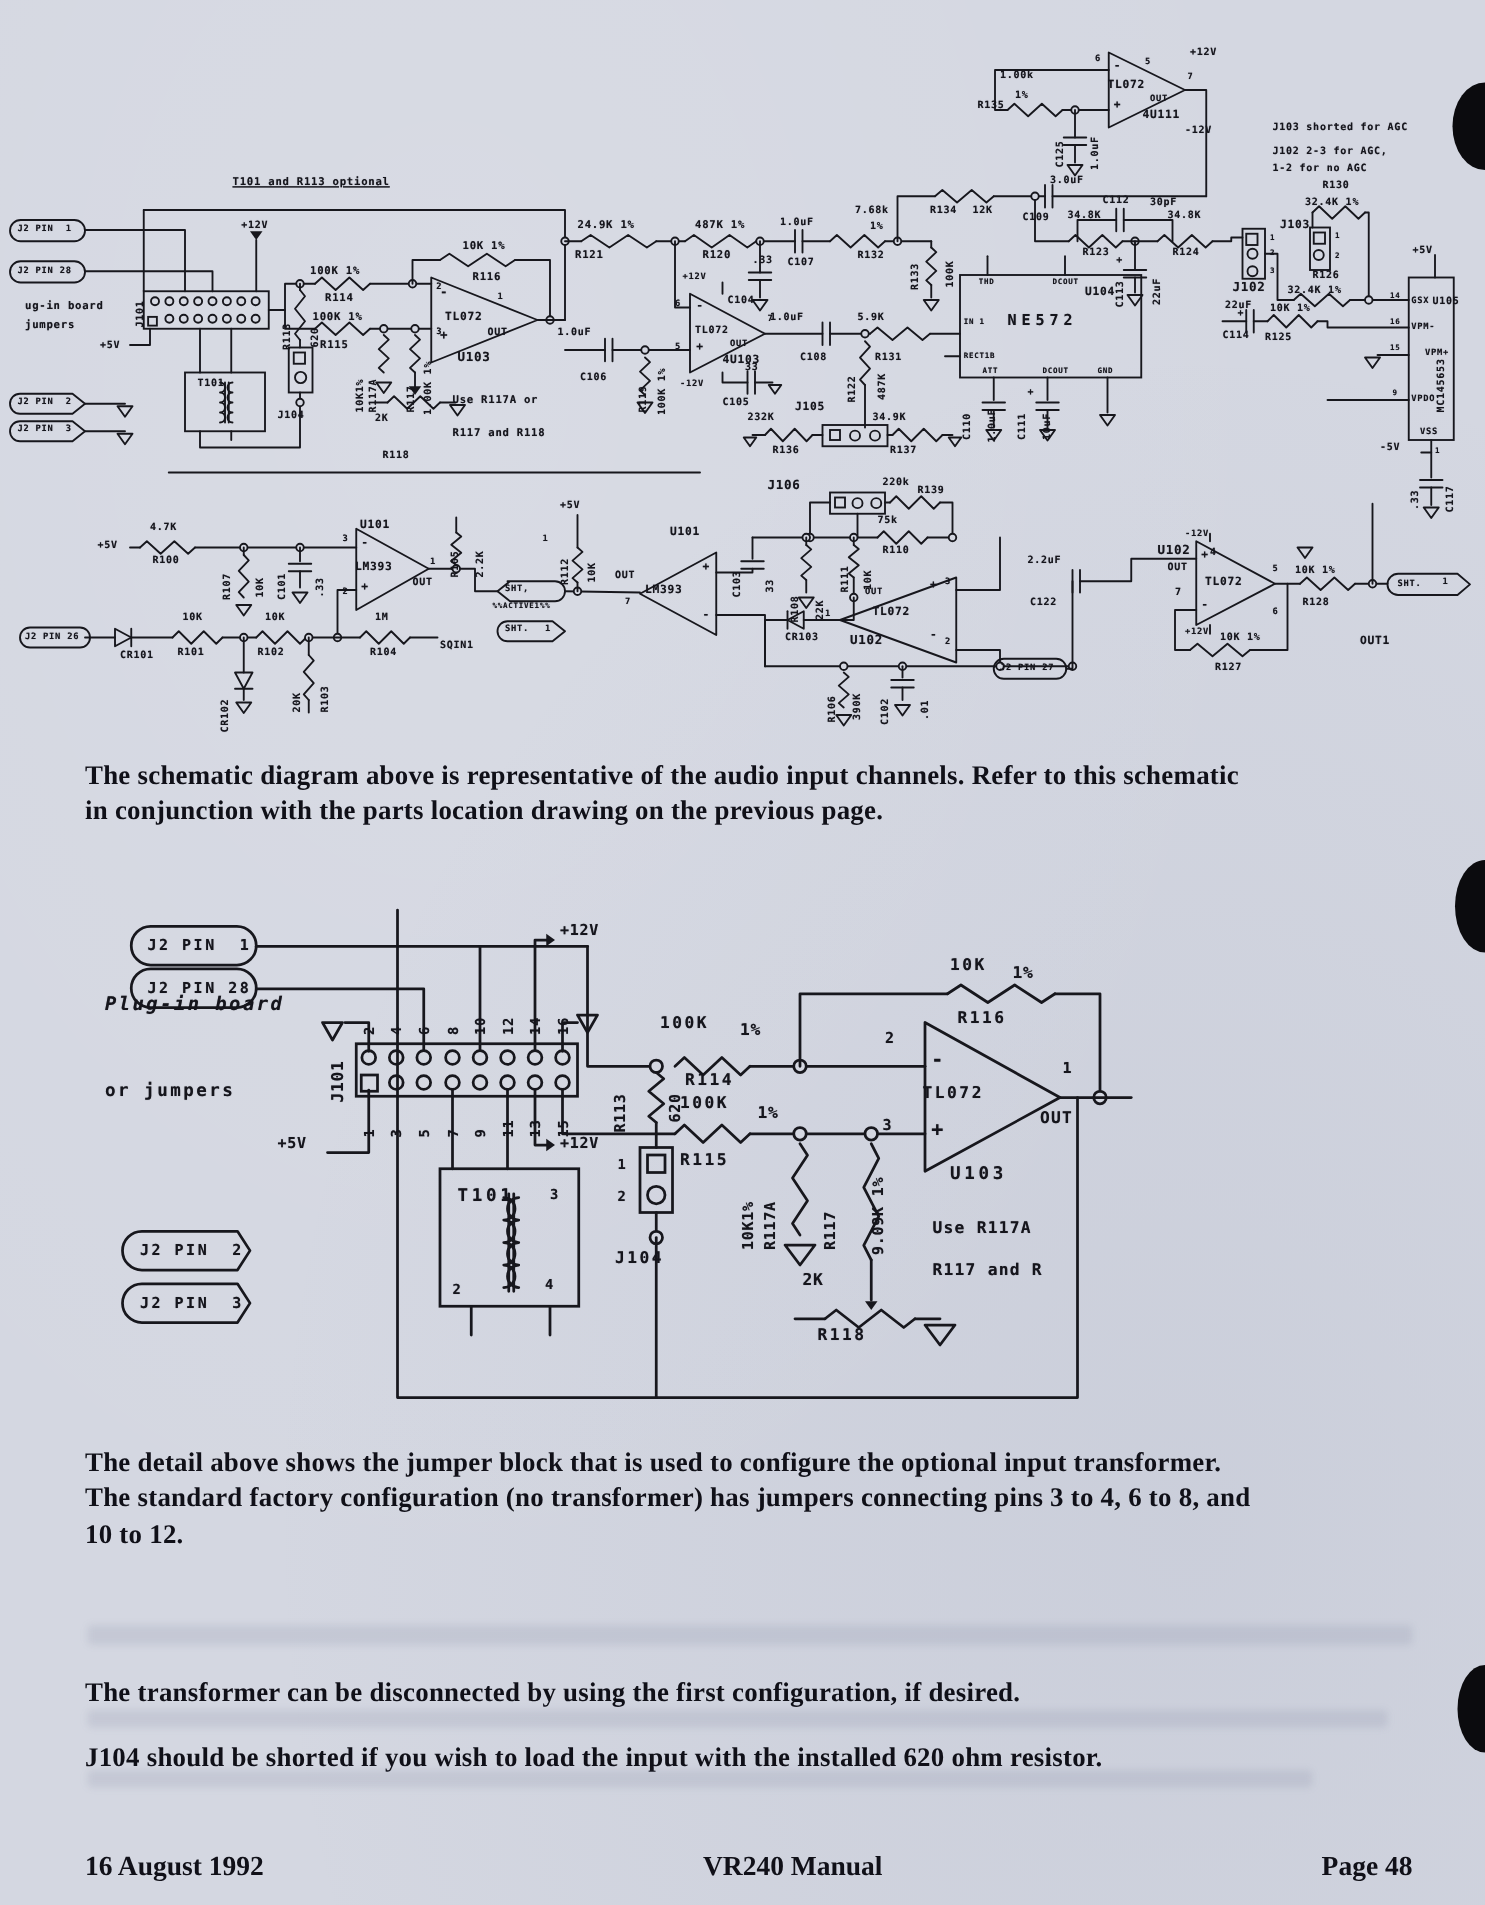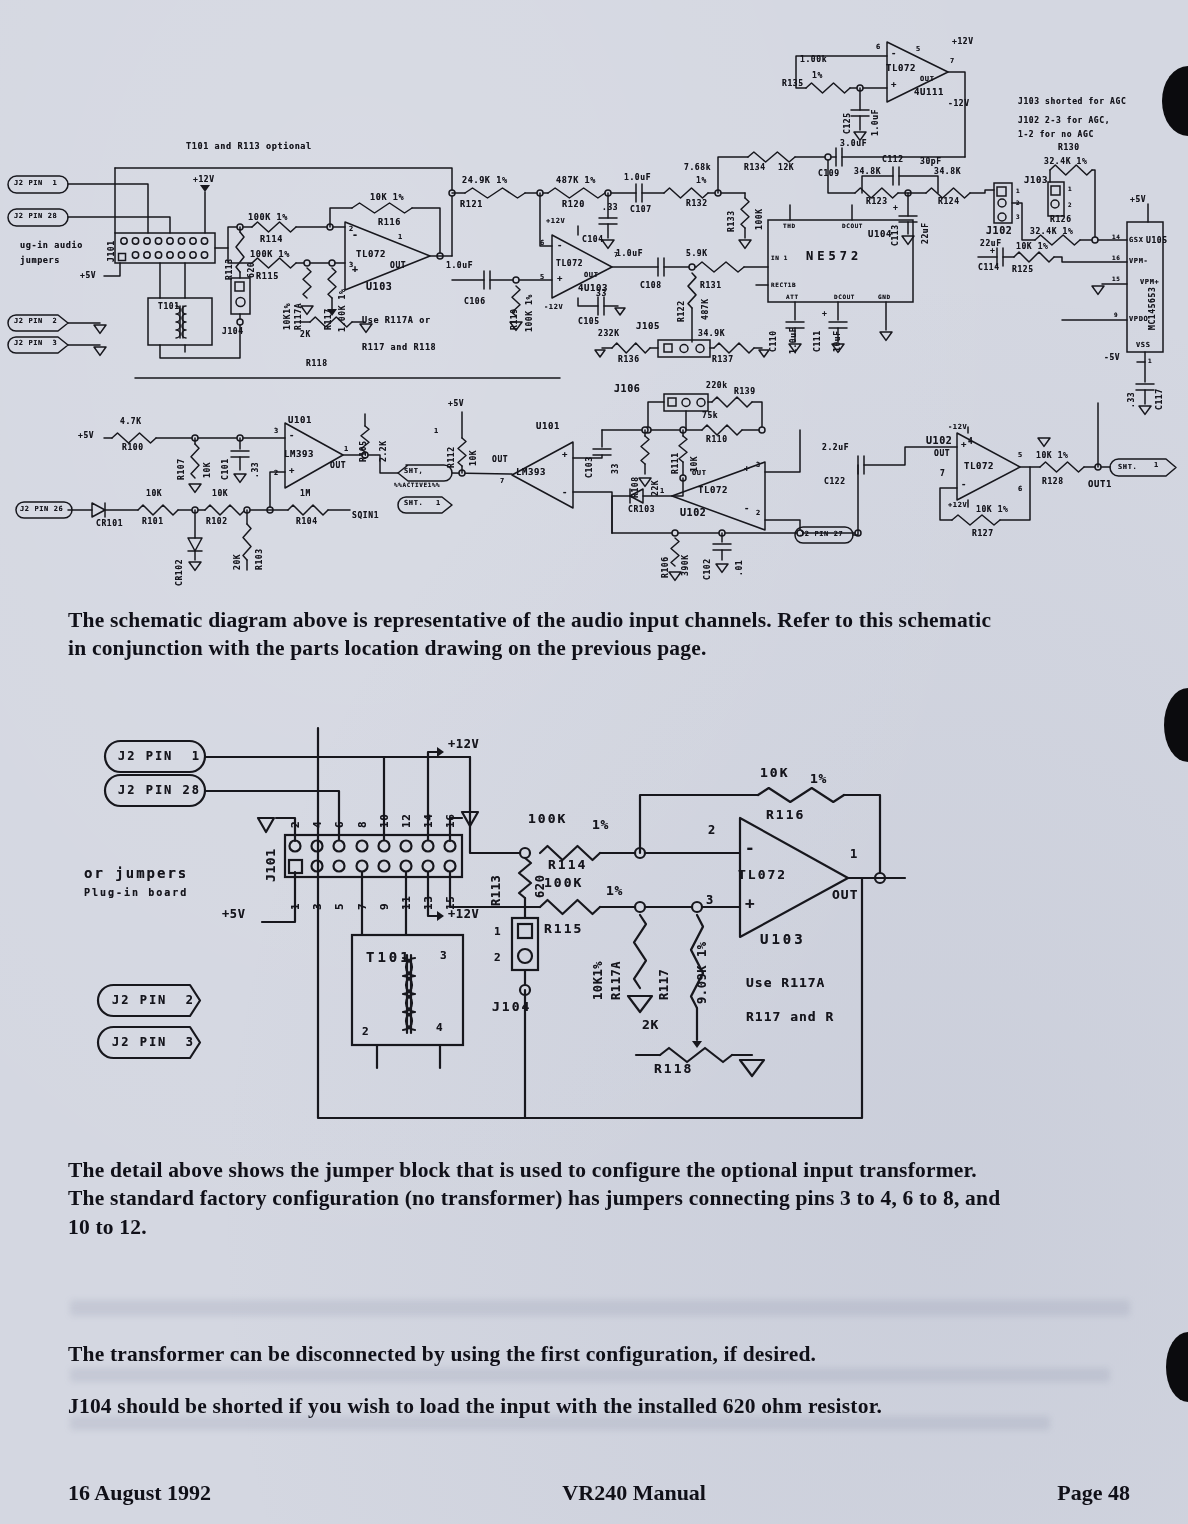--- a/index.html
+++ b/index.html
@@ -420,28 +420,28 @@
       <path d="M697,1008 L697,1040" fill="none" stroke="#17171d" stroke-width="2.2" stroke-linejoin="round" stroke-linecap="round"></path>
       <path d="M692,1041 L702,1041 L697,1048 Z" fill="#17171d"></path>
       <path d="M660,1055 L669,1048 L687,1062 L705,1048 L723,1062 L732,1055" fill="none" stroke="#17171d" stroke-width="2.2" stroke-linejoin="round" stroke-linecap="round"></path>
       <path d="M660,1055 L636,1055" fill="none" stroke="#17171d" stroke-width="2.2" stroke-linejoin="round" stroke-linecap="round"></path>
       <path d="M732,1055 L752,1055" fill="none" stroke="#17171d" stroke-width="2.2" stroke-linejoin="round" stroke-linecap="round"></path>
       <path d="M740,1060 H764 L752,1076 Z" fill="none" stroke="#17171d" stroke-width="2.2" stroke-linejoin="round" stroke-linecap="round"></path>
       <path d="M740,818 L740,937 L848,878 Z" fill="none" stroke="#17171d" stroke-width="2.2" stroke-linejoin="round" stroke-linecap="round"></path>
     </svg>
 
   <div id="labels">
-      <span class="lbl" style="left: 186px; top: 142px; font-size: 8.5px; letter-spacing: 0.6px;">T101 and R113 optional</span>
+      <span class="lbl" style="left: 186px; top: 142px; font-size: 8.5px; letter-spacing: 0.6px; text-decoration: underline;">T101 and R113 optional</span>
       <span class="lbl" style="left: 14px; top: 180px; font-size: 7px; letter-spacing: 0.6px;">J2 PIN  1</span>
       <span class="lbl" style="left: 14px; top: 213px; font-size: 7px; letter-spacing: 0.6px;">J2 PIN 28</span>
       <span class="lbl" style="left: 14px; top: 318px; font-size: 7px; letter-spacing: 0.6px;">J2 PIN  2</span>
       <span class="lbl" style="left: 14px; top: 340px; font-size: 7px; letter-spacing: 0.6px;">J2 PIN  3</span>
       <span class="lbl" style="left: 20px; top: 506px; font-size: 7px; letter-spacing: 0.6px;">J2 PIN 26</span>
       <span class="lbl" style="left: 800px; top: 531px; font-size: 7px; letter-spacing: 0.6px;">J2 PIN 27</span>
-      <span class="lbl" style="left: 20px; top: 241px; font-size: 8.5px; letter-spacing: 0.6px;">ug-in audio</span>
+      <span class="lbl" style="left: 20px; top: 241px; font-size: 8.5px; letter-spacing: 0.6px;">ug-in board</span>
       <span class="lbl" style="left: 20px; top: 256px; font-size: 8.5px; letter-spacing: 0.6px; text-align: right;">jumpers</span>
       <span class="lbl" style="left: 193px; top: 176px; font-size: 8px; letter-spacing: 0.6px;">+12V</span>
       <span class="lbl" style="left: 80px; top: 272px; font-size: 8px; letter-spacing: 0.6px;">+5V</span>
       <span class="lbl v" style="left: 108px; top: 262px; font-size: 8px; letter-spacing: 0.6px;">J101</span>
       <span class="lbl" style="left: 158px; top: 303px; font-size: 8px; letter-spacing: 0.6px;">T101</span>
       <span class="lbl" style="left: 222px; top: 328px; font-size: 8px; letter-spacing: 0.6px;">J104</span>
       <span class="lbl v" style="left: 226px; top: 280px; font-size: 8px; letter-spacing: 0.6px;">R113</span>
       <span class="lbl v" style="left: 248px; top: 278px; font-size: 8px; letter-spacing: 0.6px;">620</span>
       <span class="lbl" style="left: 248px; top: 213px; font-size: 8.5px; letter-spacing: 0.6px;">100K 1%</span>
       <span class="lbl" style="left: 260px; top: 235px; font-size: 8.5px; letter-spacing: 0.6px;">R114</span>
@@ -656,30 +656,30 @@
       <span class="lbl" style="left: 940px; top: 470px; font-size: 8px; letter-spacing: 0.6px;">7</span>
       <span class="lbl" style="left: 964px; top: 462px; font-size: 9px; letter-spacing: 0.6px;">TL072</span>
       <span class="lbl" style="left: 948px; top: 424px; font-size: 7px; letter-spacing: 0.6px;">-12V</span>
       <span class="lbl" style="left: 948px; top: 502px; font-size: 7px; letter-spacing: 0.6px;">+12V</span>
       <span class="lbl" style="left: 1018px; top: 486px; font-size: 7px; letter-spacing: 0.6px;">6</span>
       <span class="lbl" style="left: 1018px; top: 452px; font-size: 7px; letter-spacing: 0.6px;">5</span>
       <span class="lbl" style="left: 961px; top: 440px; font-size: 9px; letter-spacing: 0.6px;">+</span>
       <span class="lbl" style="left: 961px; top: 480px; font-size: 9px; letter-spacing: 0.6px;">-</span>
       <span class="lbl" style="left: 1036px; top: 452px; font-size: 8px; letter-spacing: 0.6px;">10K 1%</span>
       <span class="lbl" style="left: 1042px; top: 478px; font-size: 8px; letter-spacing: 0.6px;">R128</span>
-      <span class="lbl" style="left: 1088px; top: 480px; font-size: 9px; letter-spacing: 0.6px;">OUT1</span>
+      <span class="lbl" style="left: 1088px; top: 509px; font-size: 9px; letter-spacing: 0.6px;">OUT1</span>
       <span class="lbl" style="left: 1118px; top: 464px; font-size: 7px; letter-spacing: 0.6px;">SHT.</span>
       <span class="lbl" style="left: 1154px; top: 462px; font-size: 7px; letter-spacing: 0.6px;">1</span>
       <span class="lbl" style="left: 976px; top: 506px; font-size: 8px; letter-spacing: 0.6px;">10K 1%</span>
       <span class="lbl" style="left: 972px; top: 530px; font-size: 8px; letter-spacing: 0.6px;">R127</span>
       <span class="lbl" style="left: 118px; top: 750px; font-size: 12px; letter-spacing: 2px;">J2 PIN  1</span>
       <span class="lbl" style="left: 118px; top: 784px; font-size: 12px; letter-spacing: 2px;">J2 PIN 28</span>
       <span class="lbl" style="left: 112px; top: 994px; font-size: 12px; letter-spacing: 2px;">J2 PIN  2</span>
       <span class="lbl" style="left: 112px; top: 1036px; font-size: 12px; letter-spacing: 2px;">J2 PIN  3</span>
-      <span class="lbl" style="left: 84px; top: 888px; font-size: 10px; letter-spacing: 2px;">Plug-in board</span>
+      <span class="lbl" style="left: 84px; top: 796px; font-size: 15px; letter-spacing: 2px; font-style: italic;">Plug-in board</span>
       <span class="lbl" style="left: 84px; top: 866px; font-size: 14px; letter-spacing: 2px;">or jumpers</span>
       <span class="lbl" style="left: 448px; top: 738px; font-size: 12px; letter-spacing: 0.6px;">+12V</span>
       <span class="lbl" style="left: 448px; top: 908px; font-size: 12px; letter-spacing: 0.6px;">+12V</span>
       <span class="lbl" style="left: 222px; top: 908px; font-size: 12px; letter-spacing: 0.6px;">+5V</span>
       <span class="lbl v" style="left: 264px; top: 882px; font-size: 13px; letter-spacing: 0.6px;">J101</span>
       <span class="lbl v" style="left: 290px; top: 828px; font-size: 11px; letter-spacing: 0.6px;">2</span>
       <span class="lbl v" style="left: 312px; top: 828px; font-size: 11px; letter-spacing: 0.6px;">4</span>
       <span class="lbl v" style="left: 334px; top: 828px; font-size: 11px; letter-spacing: 0.6px;">6</span>
       <span class="lbl v" style="left: 357px; top: 828px; font-size: 11px; letter-spacing: 0.6px;">8</span>
       <span class="lbl v" style="left: 379px; top: 828px; font-size: 11px; letter-spacing: 0.6px;">10</span>

